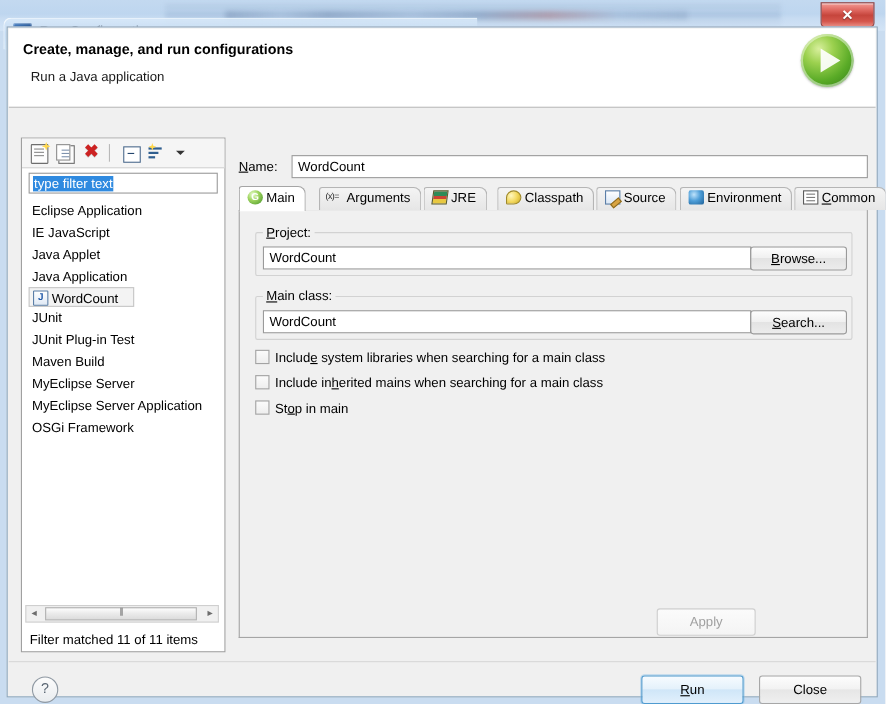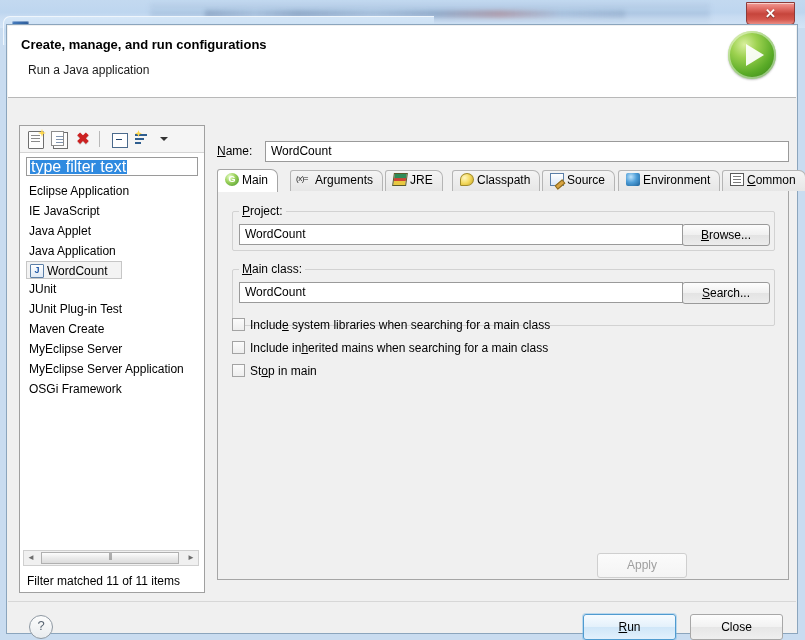--- a/index.html
+++ b/index.html
@@ -313,21 +313,21 @@
     border: 1px solid #9a9a9a;
     box-sizing: border-box;
     cursor: text;
   }
   .filter-box .sel {
     display: inline-block;
     margin: 2px 0 0 3px;
     padding: 0 1px;
     background: #2f8ae0;
     color: #ffffff;
-    font-size: 16px;
+    font-size: 12px;
     line-height: 14px;
   }
 
   .tree {
     position: absolute;
     left: 1px; top: 55px;
     width: 182px;
     height: 358px;
     overflow: hidden;
   }
@@ -777,21 +777,21 @@
           <div class="tree-item">Eclipse Application</div>
           <div class="tree-item">IE JavaScript</div>
           <div class="tree-item">Java Applet</div>
           <div class="tree-item">Java Application</div>
           <div class="tree-item selected">
             <span class="java-icon"></span>
             <span>WordCount</span>
           </div>
           <div class="tree-item">JUnit</div>
           <div class="tree-item">JUnit Plug-in Test</div>
-          <div class="tree-item">Maven Create</div>
+          <div class="tree-item">Maven Build</div>
           <div class="tree-item">MyEclipse Server</div>
           <div class="tree-item">MyEclipse Server Application</div>
           <div class="tree-item">OSGi Framework</div>
         </div>
 
         <div class="hscroll">
           <div class="arrow left">◄</div>
           <div class="thumb"></div>
           <div class="arrow right">►</div>
         </div>
@@ -834,21 +834,21 @@
           <div class="tabbody">
 
             <div class="group" style="top:20px; height:40px;padding-left:31px;">
               <div class="glabel"><u class="mn">P</u>roject:</div>
               <div class="field-row">
                 <div class="textfield">WordCount</div>
                 <div class="sidebtn"><u class="mn">B</u>rowse...</div>
               </div>
             </div>
 
-            <div class="group" style="top:78px; height:57px;">
+            <div class="group" style="top:78px; height:40px;">
               <div class="glabel"><u class="mn">M</u>ain class:</div>
               <div class="field-row">
                 <div class="textfield">WordCount</div>
                 <div class="sidebtn"><u class="mn">S</u>earch...</div>
               </div>
             </div>
 
             <div class="checkrow" style="top:147px;">
               <span class="checkbox"></span><span>Include in<u class="mn">h</u>erited mains when searching for a main class</span>
             </div>

